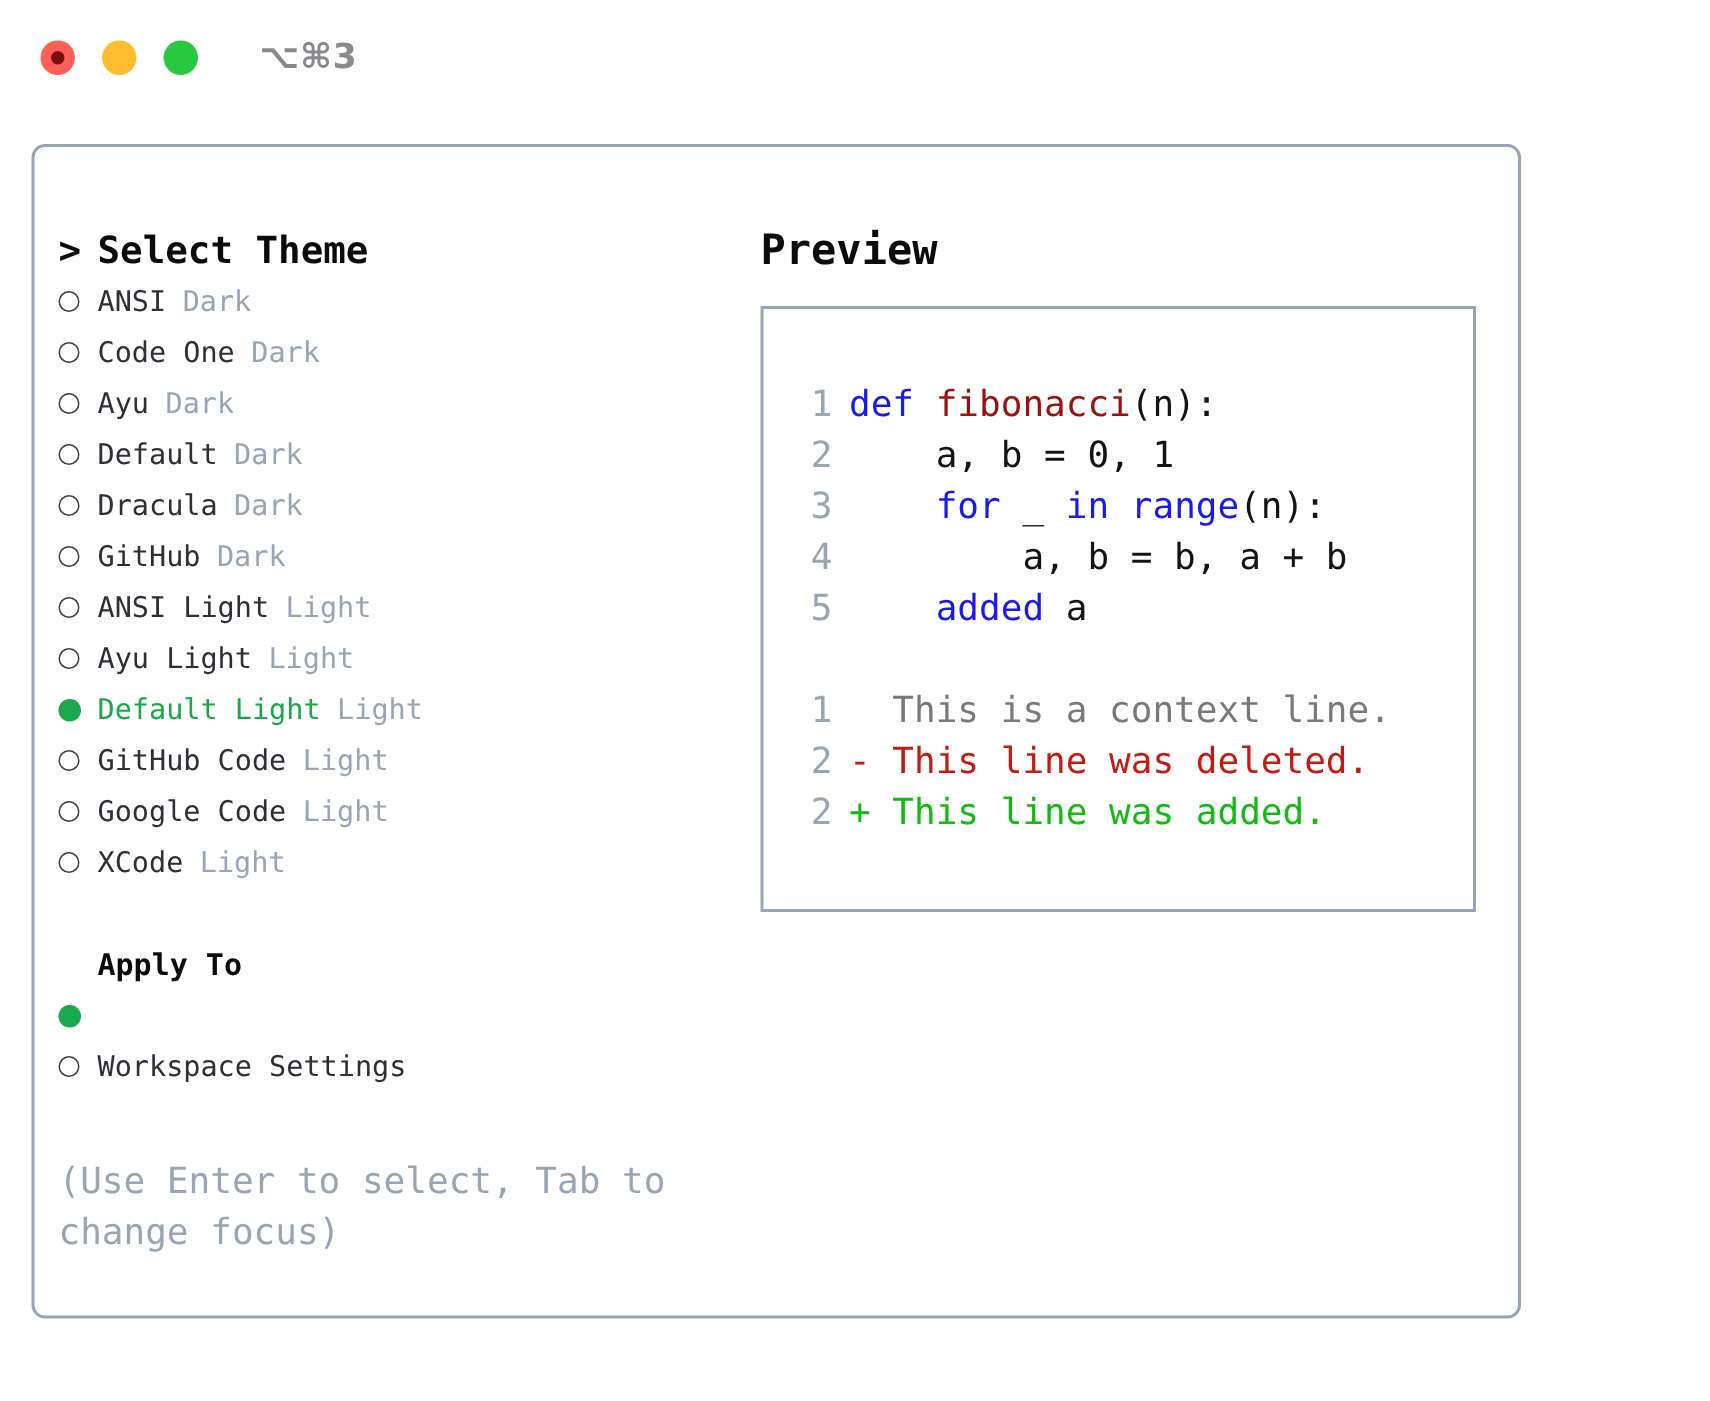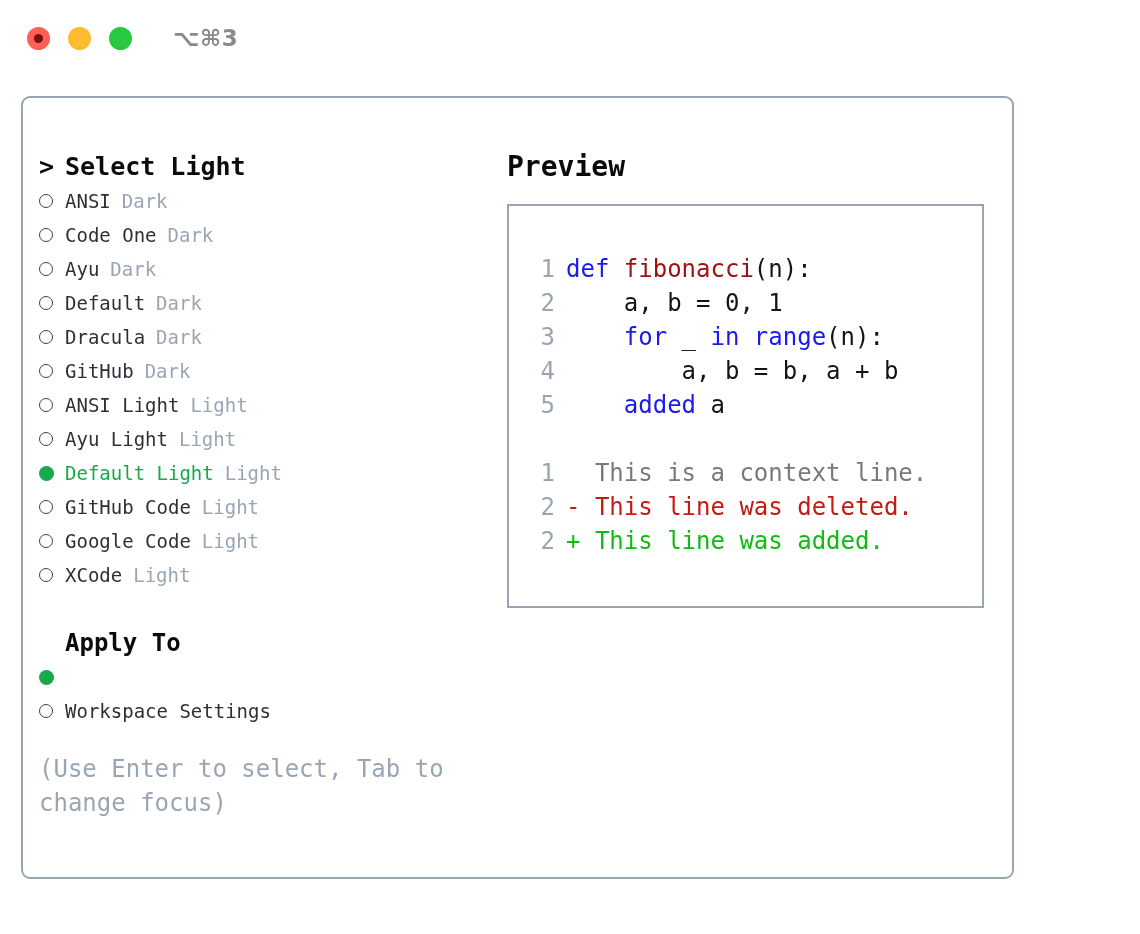--- a/index.html
+++ b/index.html
@@ -112,32 +112,32 @@
   }
   .opt-label { white-space: pre; }
   .opt-row.selected .opt-label { color: #17a94b; }
   .opt-kind {
     color: #9aa5b4;
     margin-left: 11px;
     white-space: pre;
   }
 
   .group-title {
-    font-size: 24px;
+    font-size: 20px;
     color: #0b0b0d;
     font-weight: bold;
     line-height: 34px;
     height: 34px;
     padding-left: 26px;
   }
 
   .spacer-34 { height: 34px; }
 
   .hint {
-    margin-top: 24px;
+    margin-top: 42px;
     font-size: 24px;
     line-height: 34px;
     color: #9aa5b4;
     width: 405px;
   }
 
   
   .right-col {
     position: relative;
     flex: 1;
@@ -201,21 +201,21 @@
     <span class="shortcut">⌥⌘3</span>
   </div>
 
   <div class="panel">
     <div class="panel-inner">
 
       <div class="left-col">
 
         <div class="header-row">
           <span class="caret">&gt;</span>
-          <span>Select Light</span>
+          <span>Select Theme</span>
         </div>
 
         <div id="theme-list">
             <div class="opt-row">
               <span class="marker">
                 <span class="dot-empty"></span>
               </span>
               <span class="opt-label">ANSI</span>
               <span class="opt-kind">Dark</span>
             </div>

